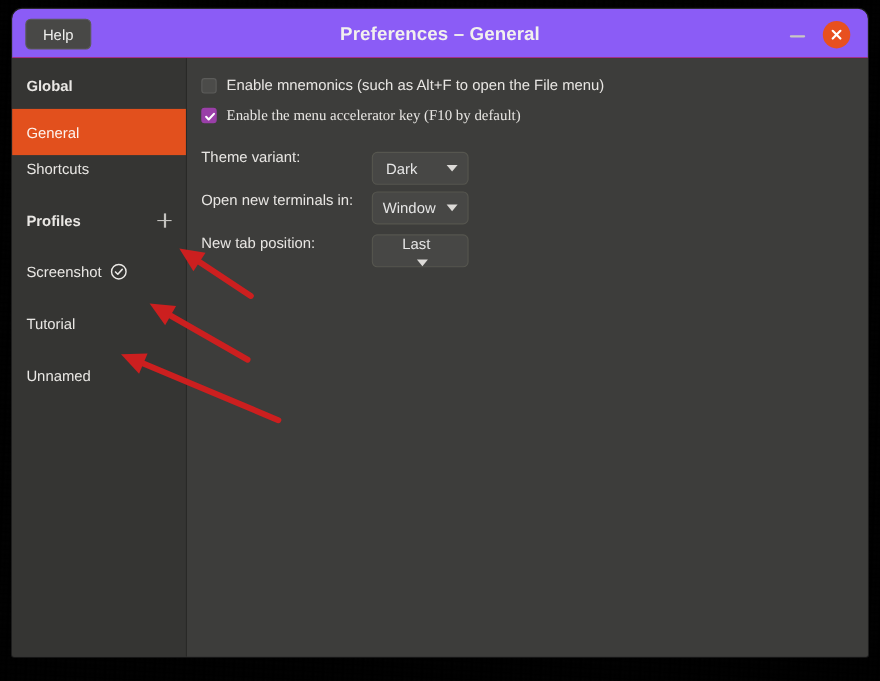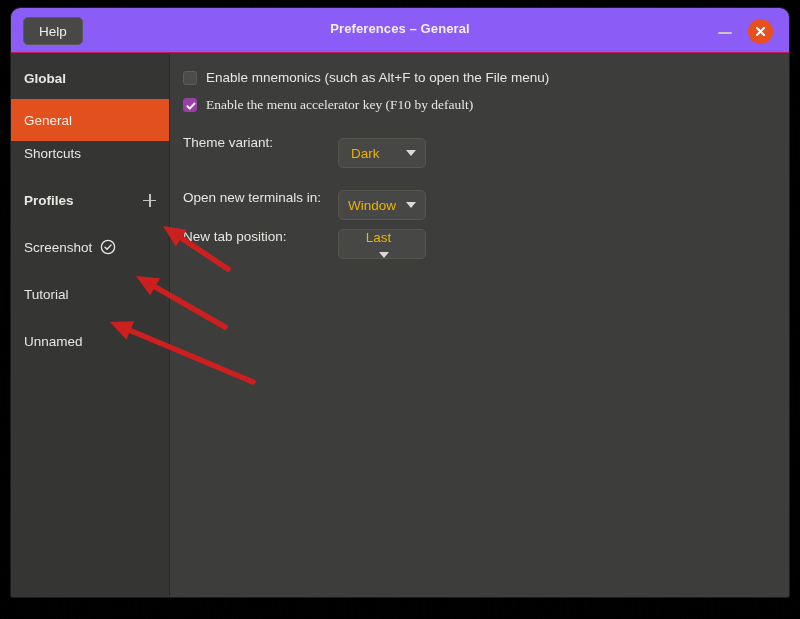--- a/index.html
+++ b/index.html
@@ -40,21 +40,21 @@
     height: 45px;
     background: #8b5cf6;
     border-bottom: 1px solid #be185d;
     border-radius: 9px 9px 0 0;
   }
   #title-text {
     position: absolute;
     left: 0; right: 0; top: 13px;
     text-align: center;
     color: #f2f0ee;
-    font-size: 13px;
+    font-size: 17px;
     font-weight: bold;
     letter-spacing: .1px;
   }
   #help-button {
     position: absolute;
     left: 12px; top: 9px;
     height: 28px;
     padding: 0 15px;
     display: flex; align-items: center;
     background: #484846;
@@ -189,21 +189,21 @@
     left: 168px;
     height: 30px;
     min-width: 86px;
     background: #474745;
     border: 1px solid #56564f;
     border-radius: 5px;
     display: flex;
     align-items: center;
     justify-content: space-between;
     padding: 0 9px 0 12px;
-    color: #eab308;
+    color: #e5e5e5;
     font-size: 13.5px;
     cursor: pointer;
   }
   .combo .combo-value { margin-right: 10px; }
   .caret {
     width: 0; height: 0;
     border-left: 5.5px solid transparent;
     border-right: 5.5px solid transparent;
     border-top: 6px solid #dcdad7;
   }
@@ -300,21 +300,21 @@
         <div class="combo-row" style="margin-top:11px;">
           <span class="combo-label">Theme variant:</span>
         </div>
         <div class="combo" style="top:11px; width:88px;">
           <span class="combo-value">Dark</span>
           <span class="caret"></span>
         </div>
       </div>
 
       <div class="combo-row-wrap">
-        <div class="combo-row" style="margin-top:24px;">
+        <div class="combo-row" style="margin-top:8px;">
           <span class="combo-label">Open new terminals in:</span>
         </div>
         <div class="combo" style="top:8px; width:88px; padding-left:9px;">
           <span class="combo-value" style="margin-right:5px;">Window</span>
           <span class="caret"></span>
         </div>
       </div>
 
       <div class="combo-row-wrap">
         <div class="combo-row" style="margin-top:8px;">

